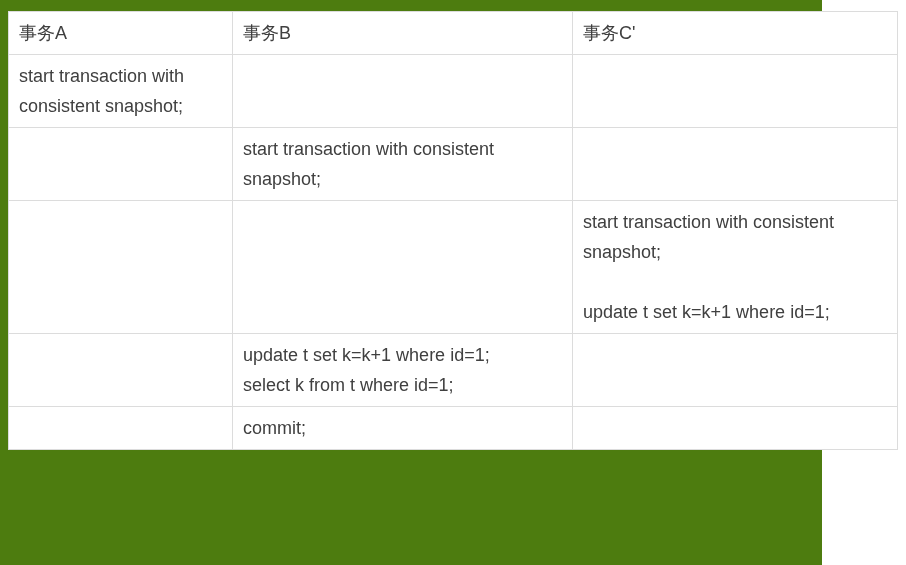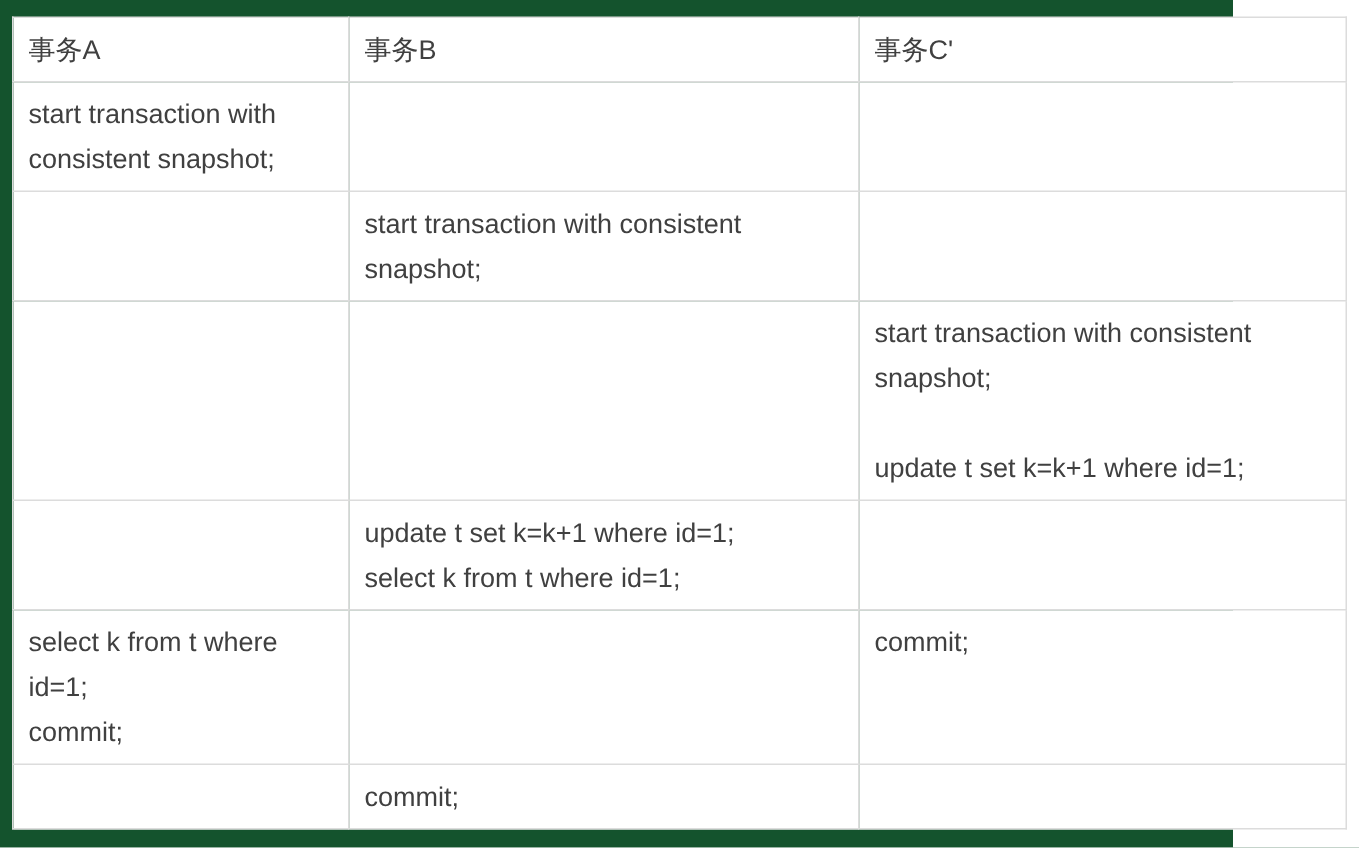--- a/index.html
+++ b/index.html
@@ -4,21 +4,21 @@
 <style>
   html, body {
     margin: 0;
     padding: 0;
     background: #ffffff;
     font-family: "Liberation Sans", "DejaVu Sans", sans-serif;
   }
   .page {
     width: 822px;
     height: 565px;
-    background: #14532d;
+    background: #4d7c0f;
     box-sizing: border-box;
     padding: 11px 17px 0 8px;
   }
   table.tx-table {
     border-collapse: collapse;
     table-layout: fixed;
     width: 889px;
   }
   table.tx-table col.col-a { width: 224px; }
   table.tx-table col.col-b { width: 340px; }
@@ -76,26 +76,19 @@
 
 update t set k=k+1 where id=1;</td>
       </tr>
       <tr>
         <td></td>
         <td>update t set k=k+1 where id=1;
 select k from t where id=1;</td>
         <td></td>
       </tr>
       <tr>
-        <td>select k from t where
-id=1;
-commit;</td>
-        <td></td>
-        <td>commit;</td>
-      </tr>
-      <tr>
         <td></td>
         <td>commit;</td>
         <td></td>
       </tr>
     </tbody>
   </table>
 </div>
 
 </body></html>

